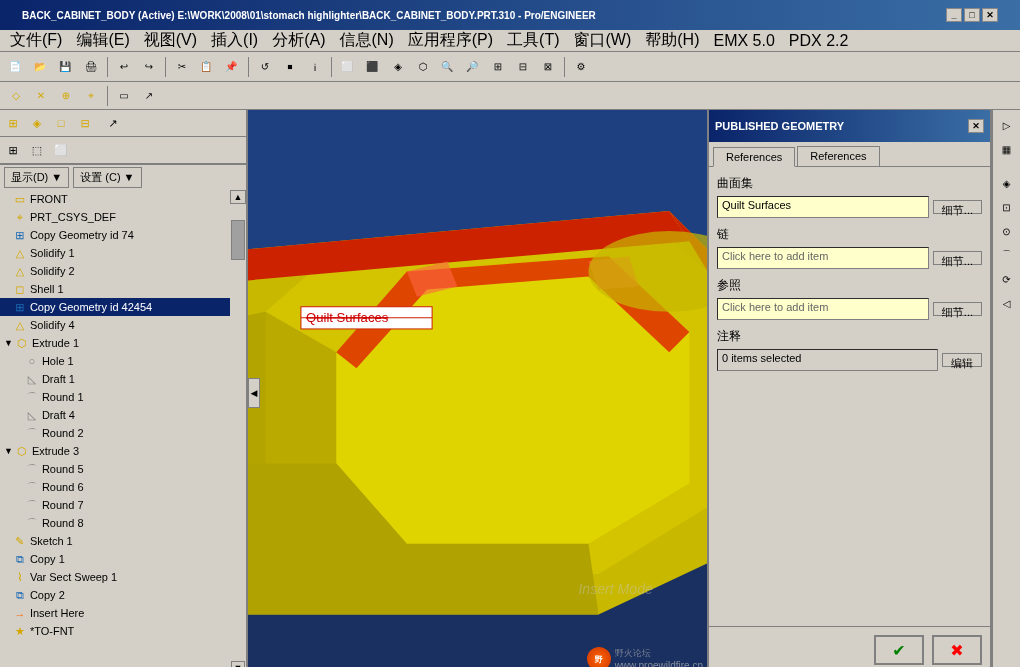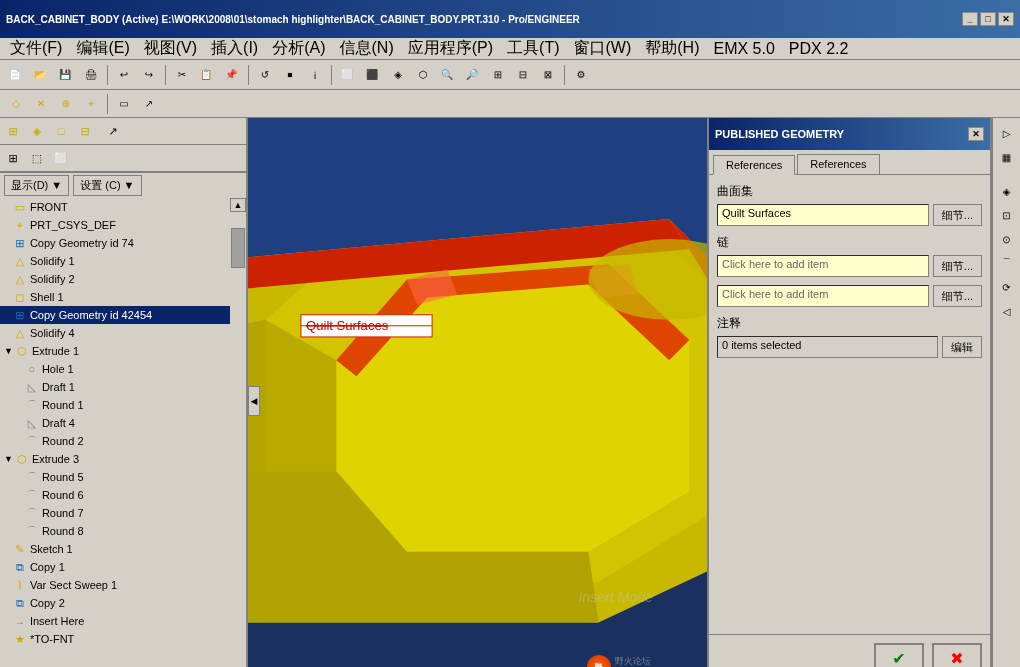--- a/index.html
+++ b/index.html
@@ -2,25 +2,25 @@
 <html><head>
   <meta charset="utf-8">
   <style>
     * { margin: 0; padding: 0; box-sizing: border-box; }
     body { width: 1020px; height: 667px; overflow: hidden; font-family: 'SimSun', 'MS Sans Serif', sans-serif; font-size: 12px; background: #d4d0c8; }
 
     
     .title-bar {
       background: linear-gradient(to right, #0a246a, #3a6ea5);
       color: white;
-      height: 38px;
+      height: 30px;
       display: flex;
       align-items: center;
       justify-content: space-between;
-      padding: 0 6px;
+      padding: 0 22px;
       font-size: 11px;
       font-weight: bold;
     }
     .title-bar-controls { display: flex; gap: 2px; }
     .title-btn {
       width: 16px; height: 14px;
       background: #d4d0c8;
       border: 1px solid #888;
       font-size: 9px;
       display: flex; align-items: center; justify-content: center;
@@ -187,21 +187,21 @@
       height: 22px;
       padding: 2px 4px;
       font-size: 11px;
     }
     .dialog-detail-btn {
       background: #d4d0c8;
       border: 1px solid #808080;
       padding: 2px 8px;
       font-size: 11px;
       cursor: pointer;
-      height: 22px;
+      height: 14px;
       white-space: nowrap;
     }
     .dialog-footer {
       display: flex;
       justify-content: flex-end;
       padding: 8px;
       gap: 8px;
       border-top: 1px solid #808080;
     }
     .btn-ok {
@@ -650,20 +650,21 @@
         <div class="dialog-input">Quilt Surfaces</div>
         <button class="dialog-detail-btn">细节...</button>
       </div>
 
       <div class="dialog-section-label">链</div>
       <div class="dialog-input-row">
         <div class="dialog-input" style="background:#ffffcc; color:#666;">Click here to add item</div>
         <button class="dialog-detail-btn">细节...</button>
       </div>
 
+      <div class="dialog-section-label">参照</div>
       <div class="dialog-input-row">
         <div class="dialog-input" style="background:#ffffcc; color:#666;">Click here to add item</div>
         <button class="dialog-detail-btn">细节...</button>
       </div>
 
       <div class="dialog-section-label">注释</div>
       <div class="dialog-input-row">
         <div class="dialog-input" style="background:#d4d0c8;">0 items selected</div>
         <button class="dialog-detail-btn">编辑</button>
       </div>

